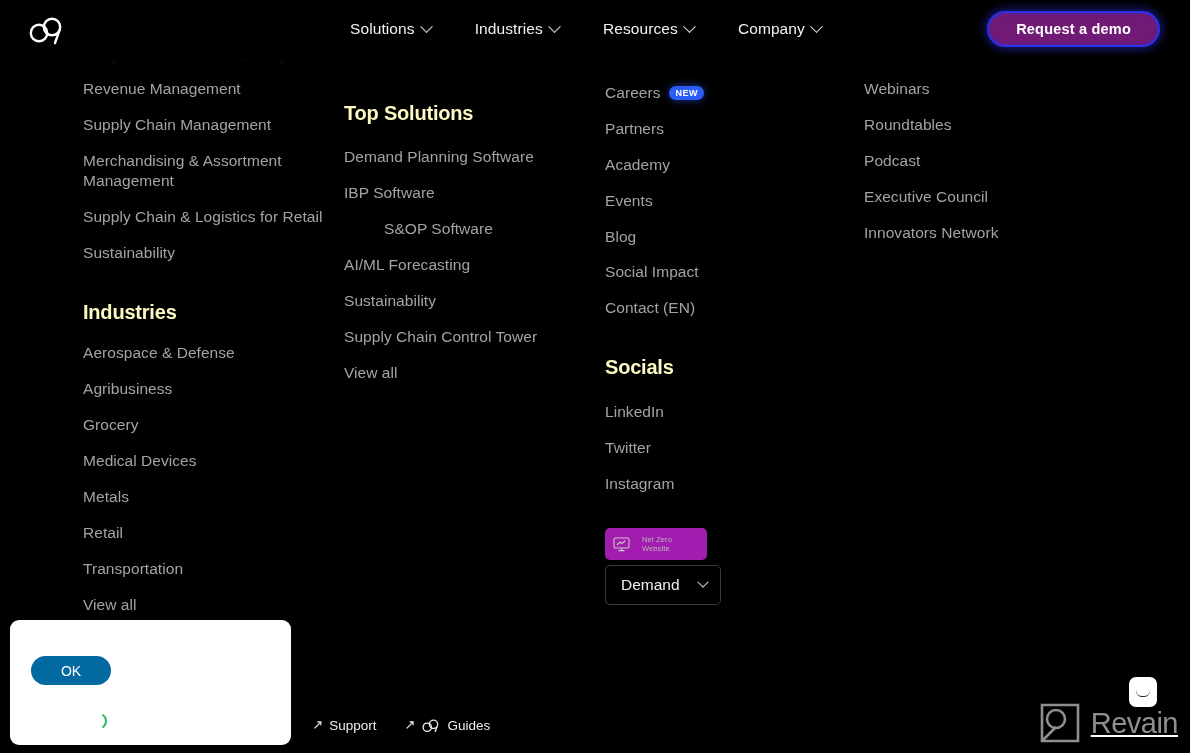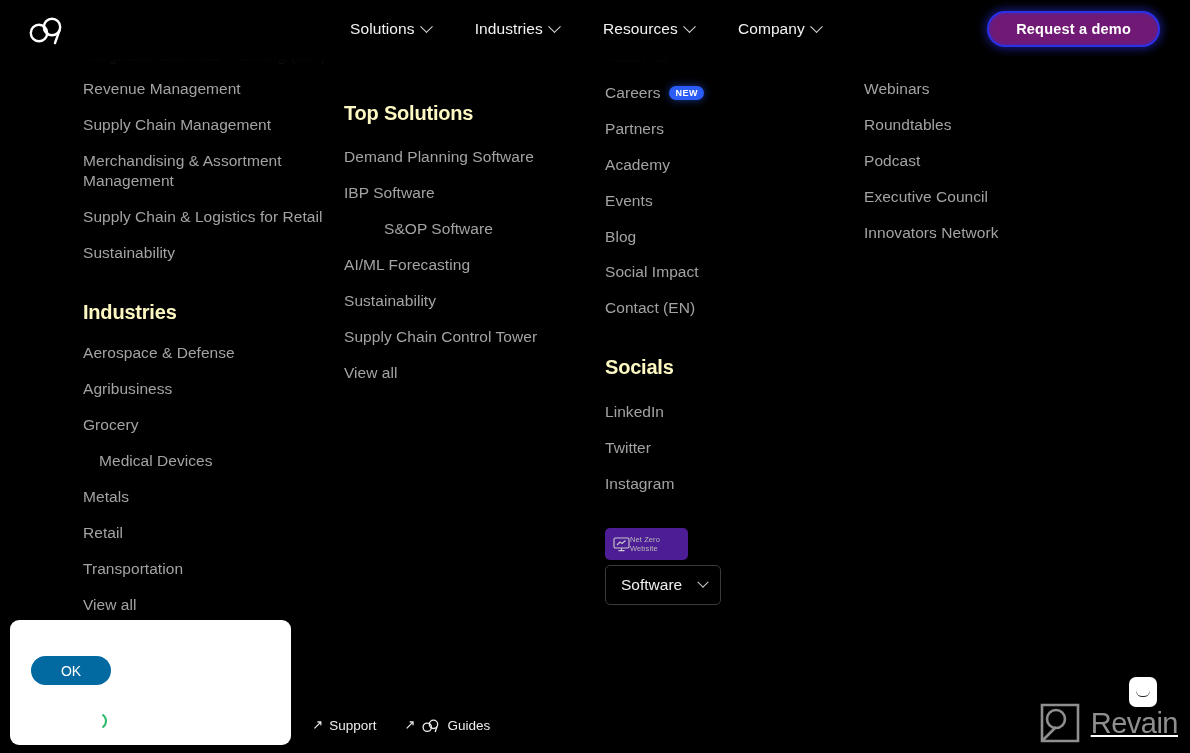--- a/index.html
+++ b/index.html
@@ -137,27 +137,27 @@
   }
 
   
   .r { position: absolute; left: 0; }
 
   
   .netzero {
     position: absolute;
     left: 605px;
     top: 528px;
-    width: 83px;
+    width: 102px;
     height: 32px;
-    background: #4c1d95;
+    background: #a21caf;
     border-radius: 5px;
     display: flex;
     align-items: center;
-    gap: 0;
+    gap: 12px;
     padding: 0 8px;
   }
   .nz-text {
     font-size: 7.5px;
     line-height: 9px;
     color: #b8b8b8;
     letter-spacing: 0.1px;
   }
 
   
@@ -295,21 +295,21 @@
     <div class="r link" style="top:79px;">Revenue Management</div>
     <div class="r link" style="top:115px;">Supply Chain Management</div>
     <div class="r link" style="top:151px; width:210px;">Merchandising &amp; Assortment Management</div>
     <div class="r link" style="top:207px; width:248px;">Supply Chain &amp; Logistics for Retail</div>
     <div class="r link" style="top:243px;">Sustainability</div>
 
     <div class="r group-title" style="top:301px;">Industries</div>
     <div class="r link" style="top:343px;">Aerospace &amp; Defense</div>
     <div class="r link" style="top:379px;">Agribusiness</div>
     <div class="r link" style="top:415px;">Grocery</div>
-    <div class="r link" style="top:451px;margin-left:16px;">Medical Devices</div>
+    <div class="r link" style="top:451px;">Medical Devices</div>
     <div class="r link" style="top:487px;">Metals</div>
     <div class="r link" style="top:523px;">Retail</div>
     <div class="r link" style="top:559px;">Transportation</div>
     <div class="r link" style="top:595px;">View all</div>
   </div>
 
   <div class="col col-2">
     <div class="r link faded" style="top:46px;">&nbsp;</div>
     <div class="r group-title" style="top:102px;">Top Solutions</div>
     <div class="r link" style="top:147px;">Demand Planning Software</div>
@@ -357,21 +357,21 @@
     <path d="M4 8 L7 5 L9 6.5 L12.5 3.5" fill="none" stroke="#c9c9c9" stroke-width="1.1"></path>
     <path d="M8.5 11 L8.5 13 M5.5 13.6 L11.5 13.6" stroke="#c9c9c9" stroke-width="1.1"></path>
   </svg>
   <div>
     <div class="nz-text">Net Zero</div>
     <div class="nz-text">Website</div>
   </div>
 </div>
 
 <div class="lang-select">
-  <span class="lv">Software</span>
+  <span class="lv">Demand</span>
   <span class="chev-sm"></span>
 </div>
 
 <div class="footer-links">
   <span class="fl">
     <span>vacy policy</span>
   </span>
   <span class="fl">
     <span>Cookie policy</span>
   </span>

